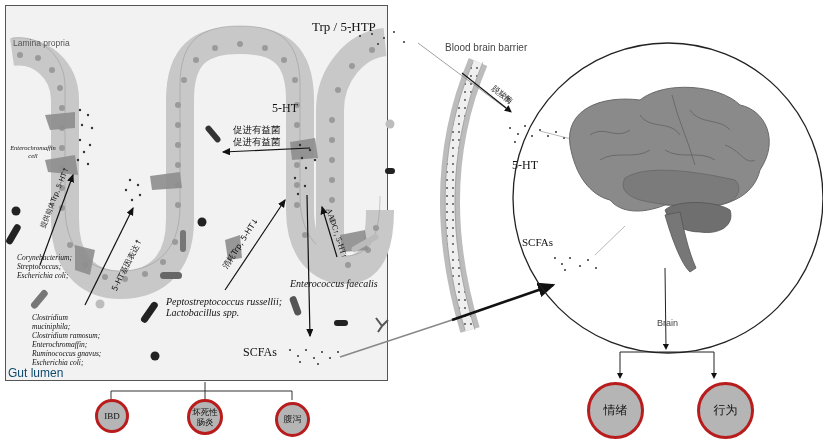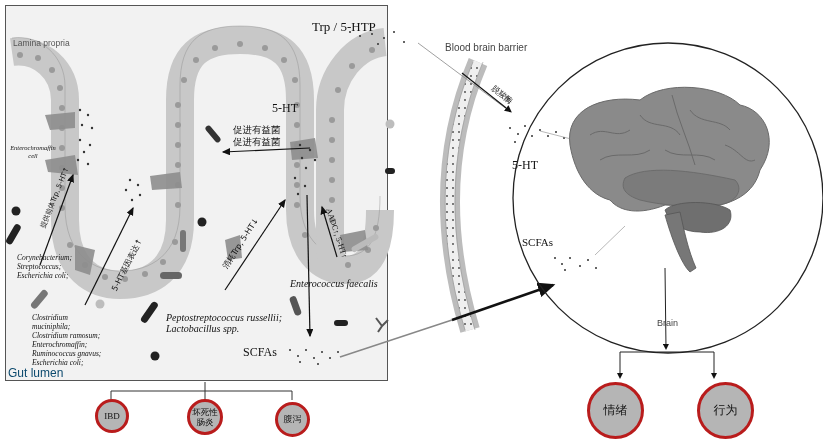--- a/index.html
+++ b/index.html
@@ -272,21 +272,21 @@
   <div>Escherichia coli;</div>
 </div>
 <div class="abs serif it" style="left:32px;top:313px;font-size:7.5px;line-height:9px;">
   <div>Clostridium</div>
   <div>muciniphila;</div>
   <div>Clostridium ramosum;</div>
   <div>Enterochromaffin;</div>
   <div>Ruminococcus gnavus;</div>
   <div>Escherichia coli;</div>
 </div>
-<div class="abs serif it" style="left:166px;top:296px;font-size:10px;line-height:11px;margin-top:16px;">
+<div class="abs serif it" style="left:166px;top:296px;font-size:10px;line-height:11px;">
   <div>Peptostreptococcus russellii;</div>
   <div>Lactobacillus spp.</div>
 </div>
 <div class="abs serif it" style="left:290px;top:270px;font-size:10px;margin-top:8px;">Enterococcus faecalis</div>
 <div class="abs serif bold" style="left:243px;top:345px;font-size:12px;">SCFAs</div>
 
 <div class="abs node serif" style="left:95px;top:399px;width:34px;height:34px;font-size:9px;">IBD</div>
 <div class="abs node cjk" style="left:187px;top:399px;width:36px;height:36px;font-size:8.5px;line-height:10px;flex-direction:column;">
   <span>坏死性</span>
   <span>肠炎</span>

